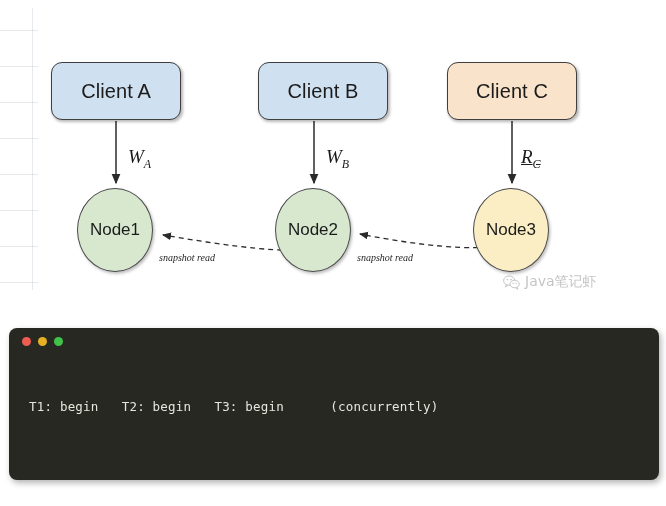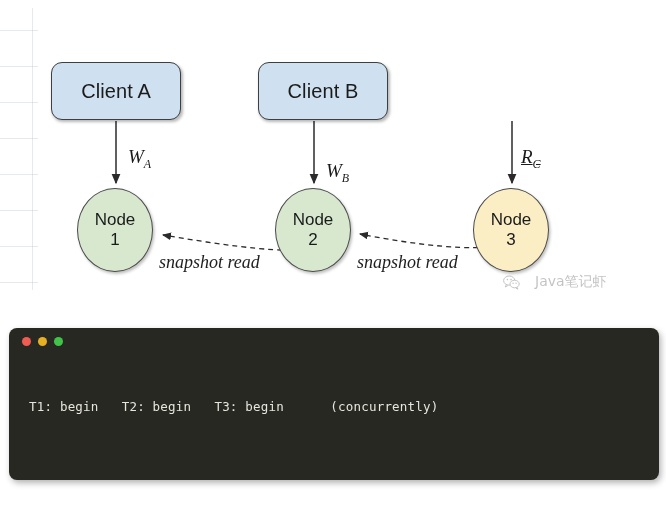--- a/index.html
+++ b/index.html
@@ -77,21 +77,21 @@
   #client-c { left: 447px; top: 62px; }
 
   .node {
     position: absolute;
     width: 76px;
     height: 84px;
     border: 1.7px solid #4a4a4a;
     border-radius: 50%;
     box-sizing: border-box;
     display: flex;
-    flex-direction: column;
+    flex-direction: row;
     align-items: center;
     justify-content: center;
     font-size: 17px;
     line-height: 1.18;
     color: #1b1b1b;
     box-shadow: 1.5px 2px 3px rgba(0,0,0,0.25);
     z-index: 4;
   }
   .node-green  { background: #d7e8cf; }
   .node-yellow { background: #fbeec4; }
@@ -107,28 +107,28 @@
     font-size: 19px;
     color: #1b1b1b;
     z-index: 5;
     white-space: nowrap;
   }
   .edge-label sub {
     font-size: 12px;
     font-style: italic;
   }
   #label-wa { left: 128px; top: 146px; }
-  #label-wb { left: 326px; top: 160px; }
+  #label-wb { left: 326px; top: 146px; }
   #label-rc { left: 521px; top: 146px; text-decoration: underline; }
 
   .snapshot-label {
     position: absolute;
     font-family: "Liberation Serif", serif;
     font-style: italic;
-    font-size: 18px;
+    font-size: 10px;
     color: #1f1f1f;
     z-index: 5;
     white-space: nowrap;
   }
   #snap-left  { left: 159px; top: 252px; }
   #snap-right { left: 357px; top: 252px; }
 
   #diagram-svg {
     position: absolute;
     left: 0; top: 0;
@@ -136,21 +136,21 @@
     z-index: 3;
   }
 
   
   #watermark {
     position: absolute;
     left: 503px;
     top: 273px;
     display: flex;
     align-items: center;
-    gap: 15px;
+    gap: 5px;
     opacity: 0.30;
     z-index: 6;
   }
   #watermark .wm-text {
     font-size: 14px;
     color: #3a3a3a;
     white-space: nowrap;
     font-family: "DejaVu Sans", sans-serif;
   }
 
@@ -225,20 +225,23 @@
     <path d="M300,250 C270,252 210,243 163,235" stroke="#2b2b2b" stroke-width="1.3" fill="none" stroke-dasharray="5,4" marker-end="url(#arrowdash)"></path>
 
     <path d="M487,247 C455,250 400,242 360,234" stroke="#2b2b2b" stroke-width="1.3" fill="none" stroke-dasharray="5,4" marker-end="url(#arrowdash)"></path>
   </svg>
 
   <div class="client-box client-blue" id="client-a">
     <span>Client A</span>
   </div>
   <div class="client-box client-blue" id="client-b">
     <span>Client B</span>
+  </div>
+  <div class="client-box client-orange" id="client-c">
+    <span>Client C</span>
   </div>
 
   <div class="node node-green" id="node-1">
     <span>Node</span>
     <span>1</span>
   </div>
   <div class="node node-green" id="node-2">
     <span>Node</span>
     <span>2</span>
   </div>

